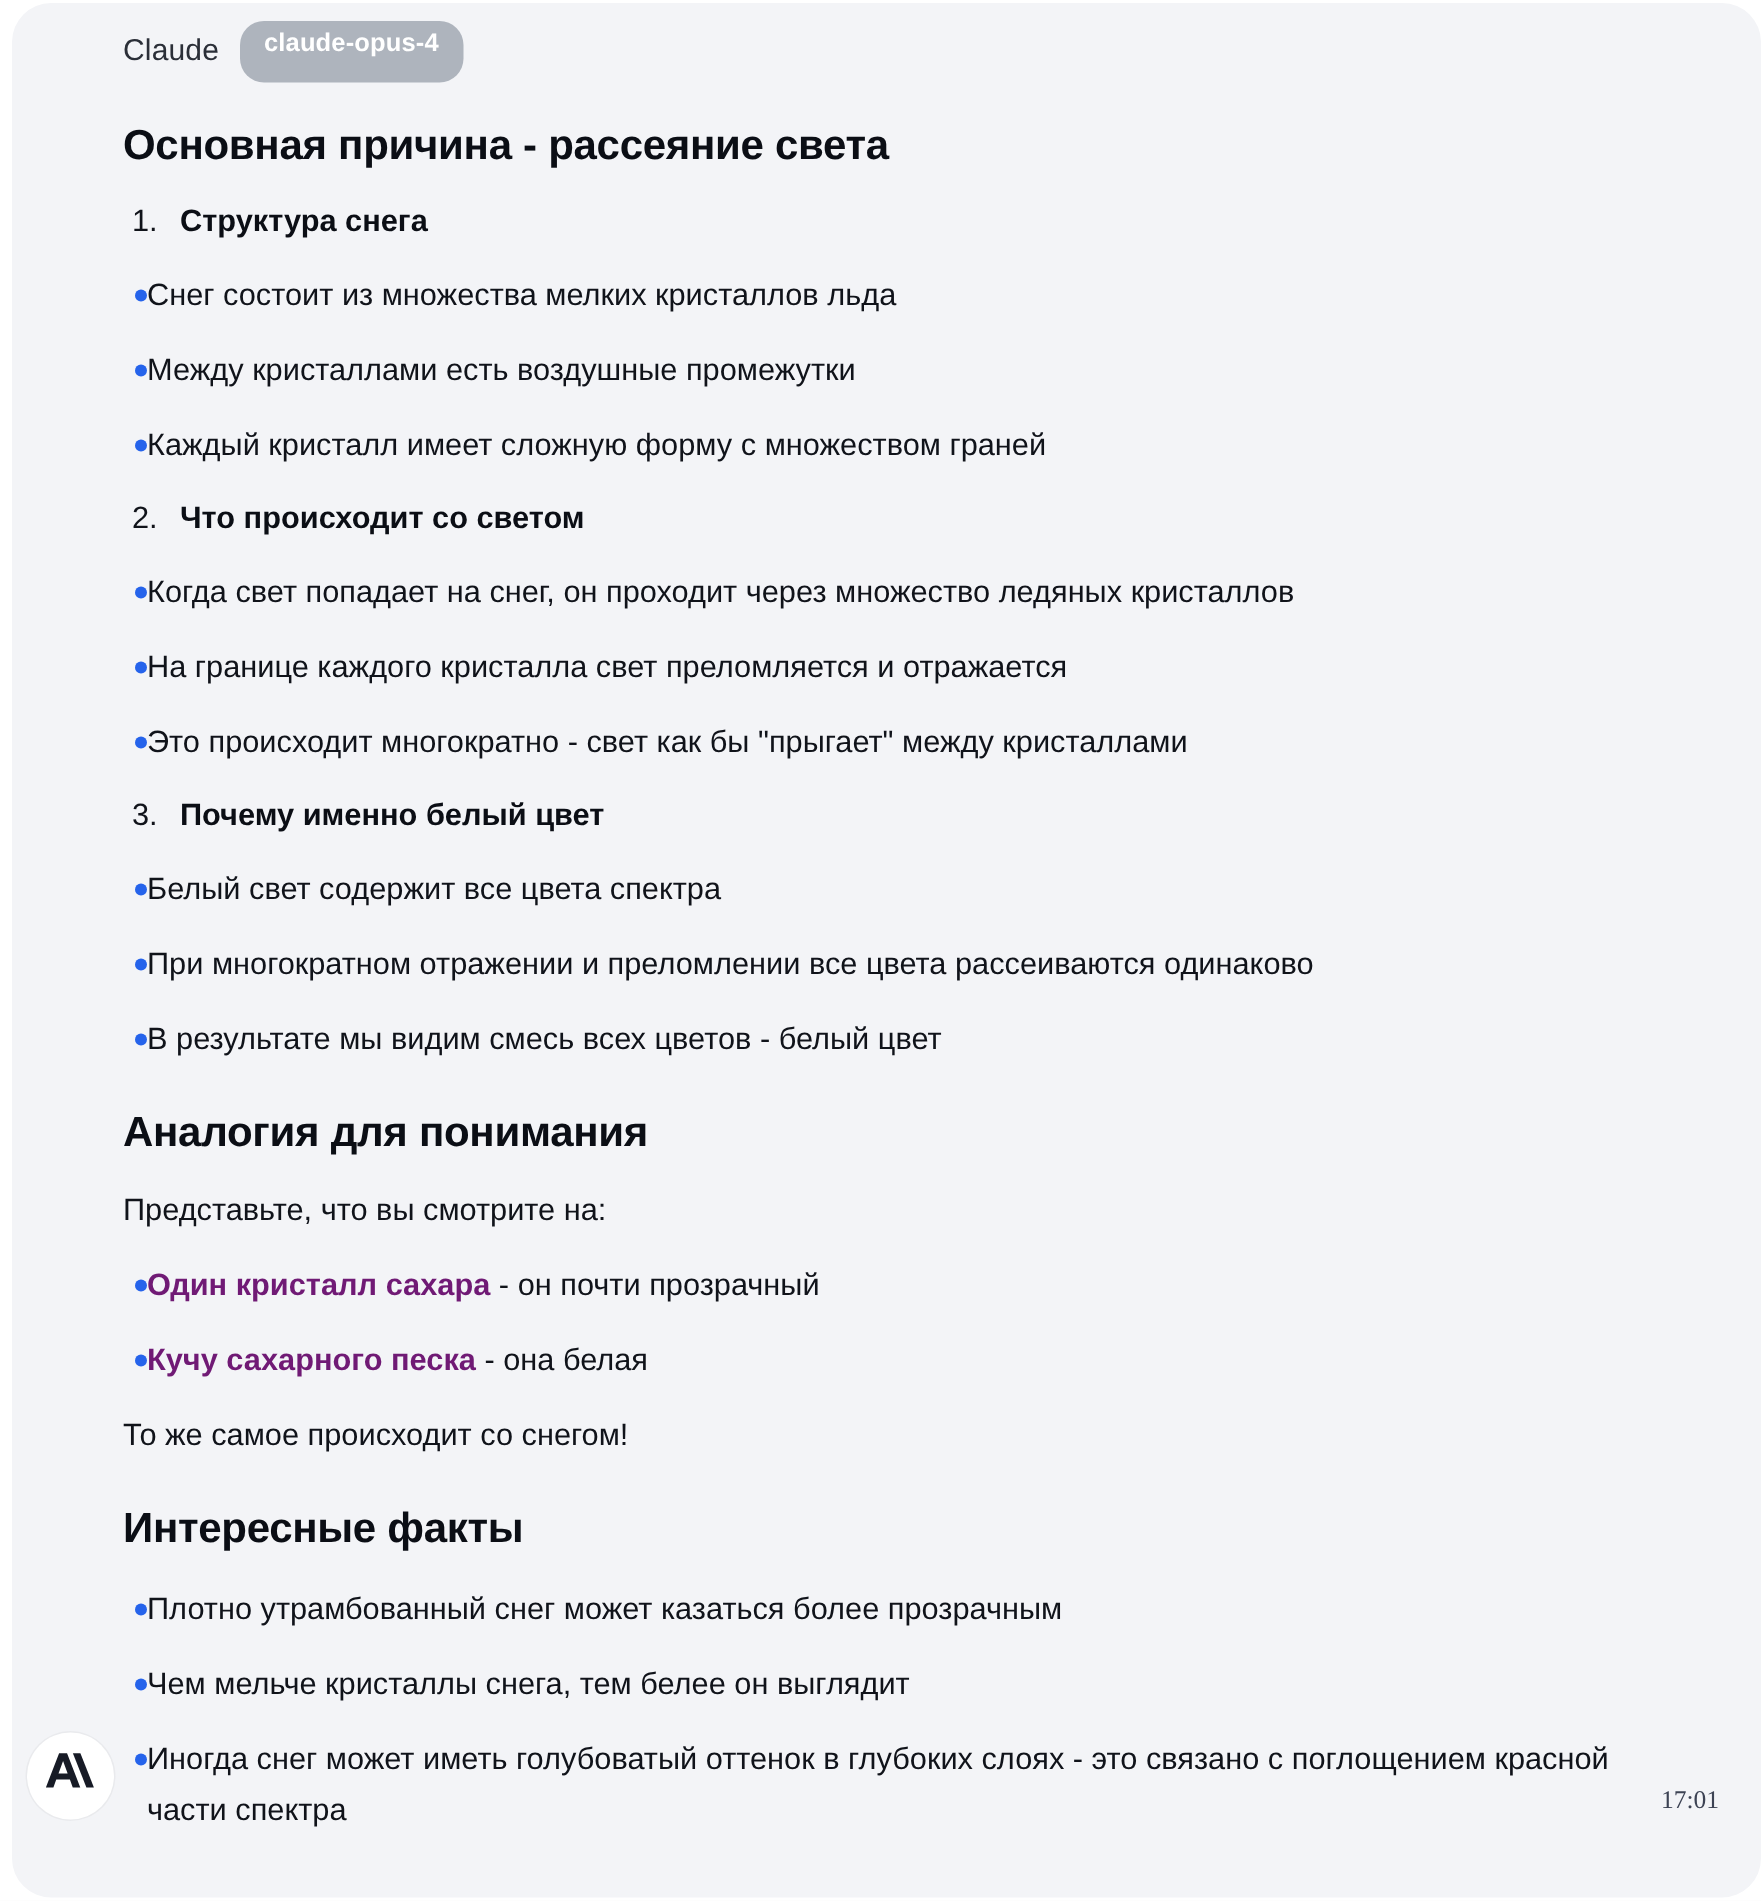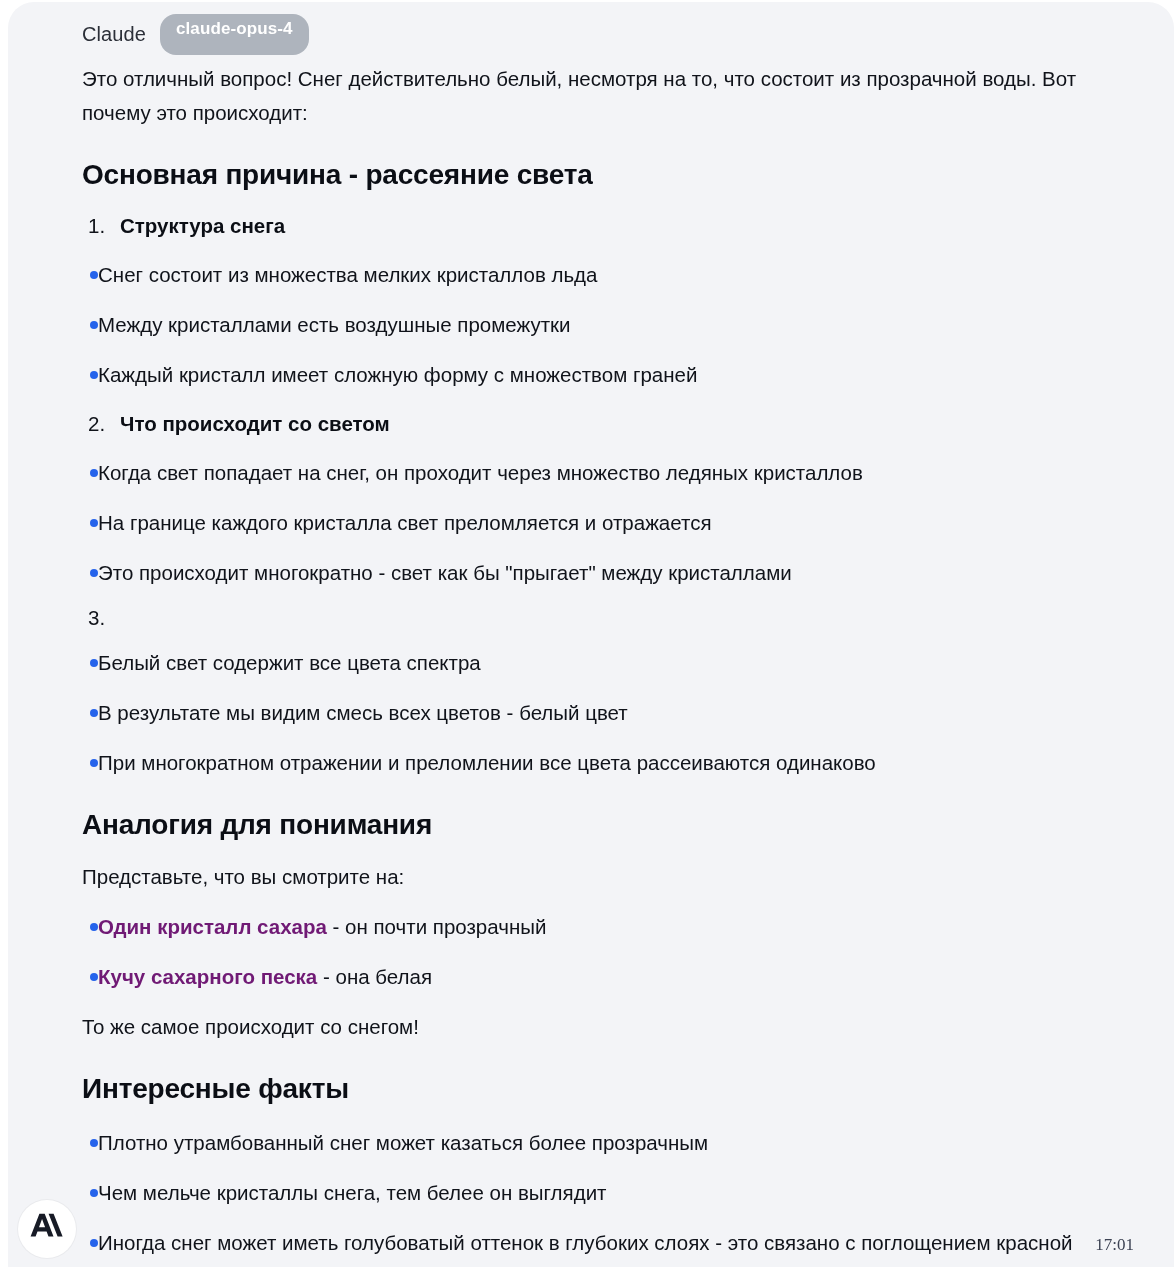--- a/index.html
+++ b/index.html
@@ -124,42 +124,41 @@
     height: 58px;
     border-radius: 50%;
     background: #ffffff;
     display: flex;
     align-items: center;
     justify-content: center;
     box-shadow: 0 0 0 1px rgba(0,0,0,.04);
   }
   .timestamp {
     position: absolute;
-    right: 40px;
+    right: 28px;
     bottom: 55px;
     font-size: 17px;
     color: #3d4354;
     font-family: "Liberation Serif", serif;
   }
 </style>
 </head>
 <body>
 
 <div class="page">
   <div class="bubble">
 
     <div class="bubble-inner">
 
       <div class="msg-header">
         <span class="author-name">Claude</span>
         <span class="model-pill">claude-opus-4</span>
       </div>
 
       <div id="body-root">
-          <p class="para intro">Это отличный вопрос! Снег действительно белый, несмотря на то, что состоит из прозрачной воды. Вот почему это происходит:</p>
           <h2 class="section-heading">Основная причина - рассеяние света</h2>
           <div class="ord-item">
             <span class="ord-num">1.</span>
             <span class="ord-text">Структура снега</span>
           </div>
           <div class="bullet-item">
             <span class="bullet-dot" style="background: rgb(37, 99, 235);"></span>
             <span class="bullet-text">Снег состоит из множества мелких кристаллов льда</span>
           </div>
           <div class="bullet-item">
@@ -181,32 +180,33 @@
           <div class="bullet-item">
             <span class="bullet-dot" style="background: rgb(37, 99, 235);"></span>
             <span class="bullet-text">На границе каждого кристалла свет преломляется и отражается</span>
           </div>
           <div class="bullet-item">
             <span class="bullet-dot" style="background: rgb(37, 99, 235);"></span>
             <span class="bullet-text">Это происходит многократно - свет как бы "прыгает" между кристаллами</span>
           </div>
           <div class="ord-item">
             <span class="ord-num">3.</span>
+            <span class="ord-text">Почему именно белый цвет</span>
           </div>
           <div class="bullet-item">
             <span class="bullet-dot" style="background: rgb(37, 99, 235);"></span>
             <span class="bullet-text">Белый свет содержит все цвета спектра</span>
           </div>
           <div class="bullet-item">
             <span class="bullet-dot" style="background: rgb(37, 99, 235);"></span>
+            <span class="bullet-text">При многократном отражении и преломлении все цвета рассеиваются одинаково</span>
+          </div>
+          <div class="bullet-item">
+            <span class="bullet-dot" style="background: rgb(37, 99, 235);"></span>
             <span class="bullet-text">В результате мы видим смесь всех цветов - белый цвет</span>
-          </div>
-          <div class="bullet-item">
-            <span class="bullet-dot" style="background: rgb(37, 99, 235);"></span>
-            <span class="bullet-text">При многократном отражении и преломлении все цвета рассеиваются одинаково</span>
           </div>
           <h2 class="section-heading">Аналогия для понимания</h2>
           <p class="para">Представьте, что вы смотрите на:</p>
           <div class="bullet-item">
             <span class="bullet-dot" style="background: rgb(37, 99, 235);"></span>
             <span class="bullet-text"><b>Один кристалл сахара</b><span> - он почти прозрачный</span></span>
           </div>
           <div class="bullet-item">
             <span class="bullet-dot" style="background: rgb(37, 99, 235);"></span>
             <span class="bullet-text"><b>Кучу сахарного песка</b><span> - она белая</span></span>

